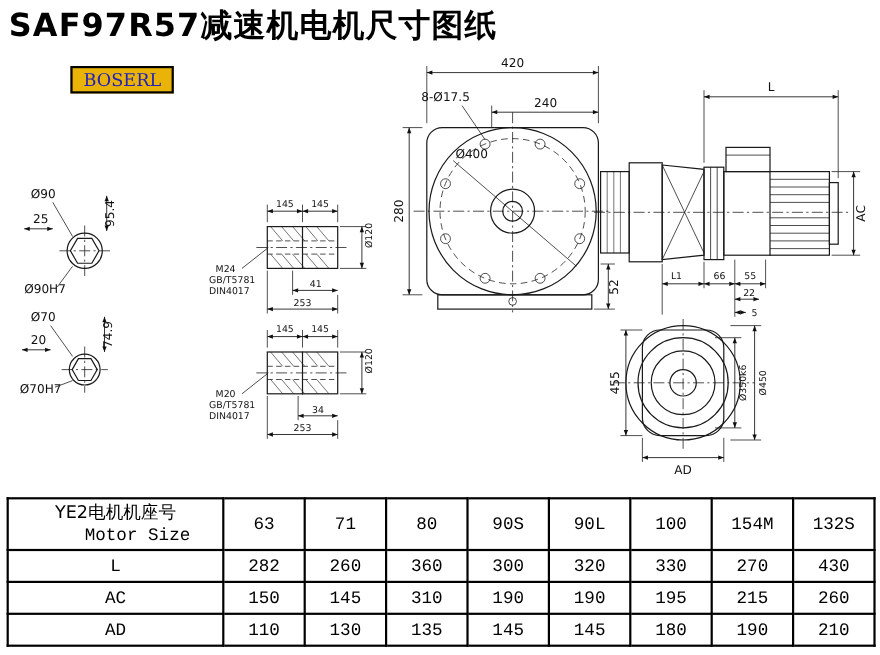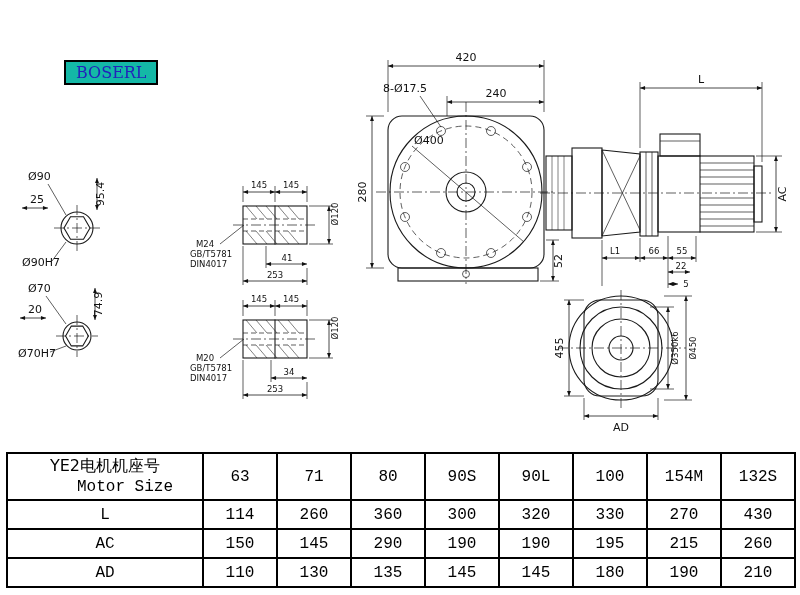--- a/index.html
+++ b/index.html
@@ -1,21 +1,21 @@
 <!DOCTYPE html>
 <html><head>
 <meta charset="utf-8">
 <style>
   html,body{margin:0;padding:0;background:#fff;}
   .page{position:relative;width:800px;height:595px;background:#fff;overflow:hidden;
         font-family:"DejaVu Sans",sans-serif;color:#000;}
   .title{position:absolute;left:8px;top:4px;font-size:29px;font-weight:bold;
          letter-spacing:1px;white-space:nowrap;}
   .logo{position:absolute;left:64px;top:60px;border:2px solid #000;padding:1px 10px;
-        font-family:"DejaVu Serif",serif;font-size:16px;color:#2222bb;background:#14b8a6;}
+        font-family:"DejaVu Serif",serif;font-size:16px;color:#2222bb;background:#eab308;}
   .drawing{position:absolute;left:0;top:0;}
 
   
   .s{stroke:#1a1a1a;stroke-width:1.1;fill:none;stroke-linecap:square;}
   .st{stroke:#1a1a1a;stroke-width:0.7;fill:none;}
   .sd{stroke:#1a1a1a;stroke-width:0.8;fill:none;}
   .cl{stroke:#1a1a1a;stroke-width:0.7;fill:none;stroke-dasharray:10 3 2 3;}
   .hx{stroke:#1a1a1a;stroke-width:0.55;fill:none;}
   text.t{font-family:"DejaVu Sans",sans-serif;font-size:11px;fill:#111;stroke:none;}
   text.ts{font-size:8.5px;}
@@ -292,20 +292,21 @@
       <line class="st" x1="271" y1="360" x2="271" y2="382"></line>
       <line class="sd" x1="271" y1="378" x2="307" y2="378" marker-start="url(#ar)" marker-end="url(#ar)"></line>
       <text class="t ts" x="289" y="375" text-anchor="middle">34</text>
       <line class="st" x1="243" y1="360" x2="243" y2="399"></line>
       <line class="st" x1="307" y1="382" x2="307" y2="399"></line>
       <line class="sd" x1="243" y1="395" x2="307" y2="395" marker-start="url(#ar)" marker-end="url(#ar)"></line>
       <text class="t ts" x="275" y="392" text-anchor="middle">253</text>
     </g>
   </svg>
 
+  <div class="title">SAF97R57减速机电机尺寸图纸</div>
   <div class="logo">
     <span>BOSERL</span>
   </div>
 
   <div class="table-wrap">
     <table class="dims">
       <colgroup>
         <col class="c0">
           <col class="cn">
           <col class="cn">
@@ -326,34 +327,34 @@
           <td>71</td>
           <td>80</td>
           <td>90S</td>
           <td>90L</td>
           <td>100</td>
           <td>154M</td>
           <td>132S</td>
         </tr>
         <tr class="data-row">
           <th>L</th>
-          <td>114</td>
+          <td>282</td>
           <td>260</td>
           <td>360</td>
           <td>300</td>
           <td>320</td>
           <td>330</td>
           <td>270</td>
           <td>430</td>
         </tr>
         <tr class="data-row">
           <th>AC</th>
           <td>150</td>
           <td>145</td>
-          <td>290</td>
+          <td>310</td>
           <td>190</td>
           <td>190</td>
           <td>195</td>
           <td>215</td>
           <td>260</td>
         </tr>
         <tr class="data-row">
           <th>AD</th>
           <td>110</td>
           <td>130</td>

